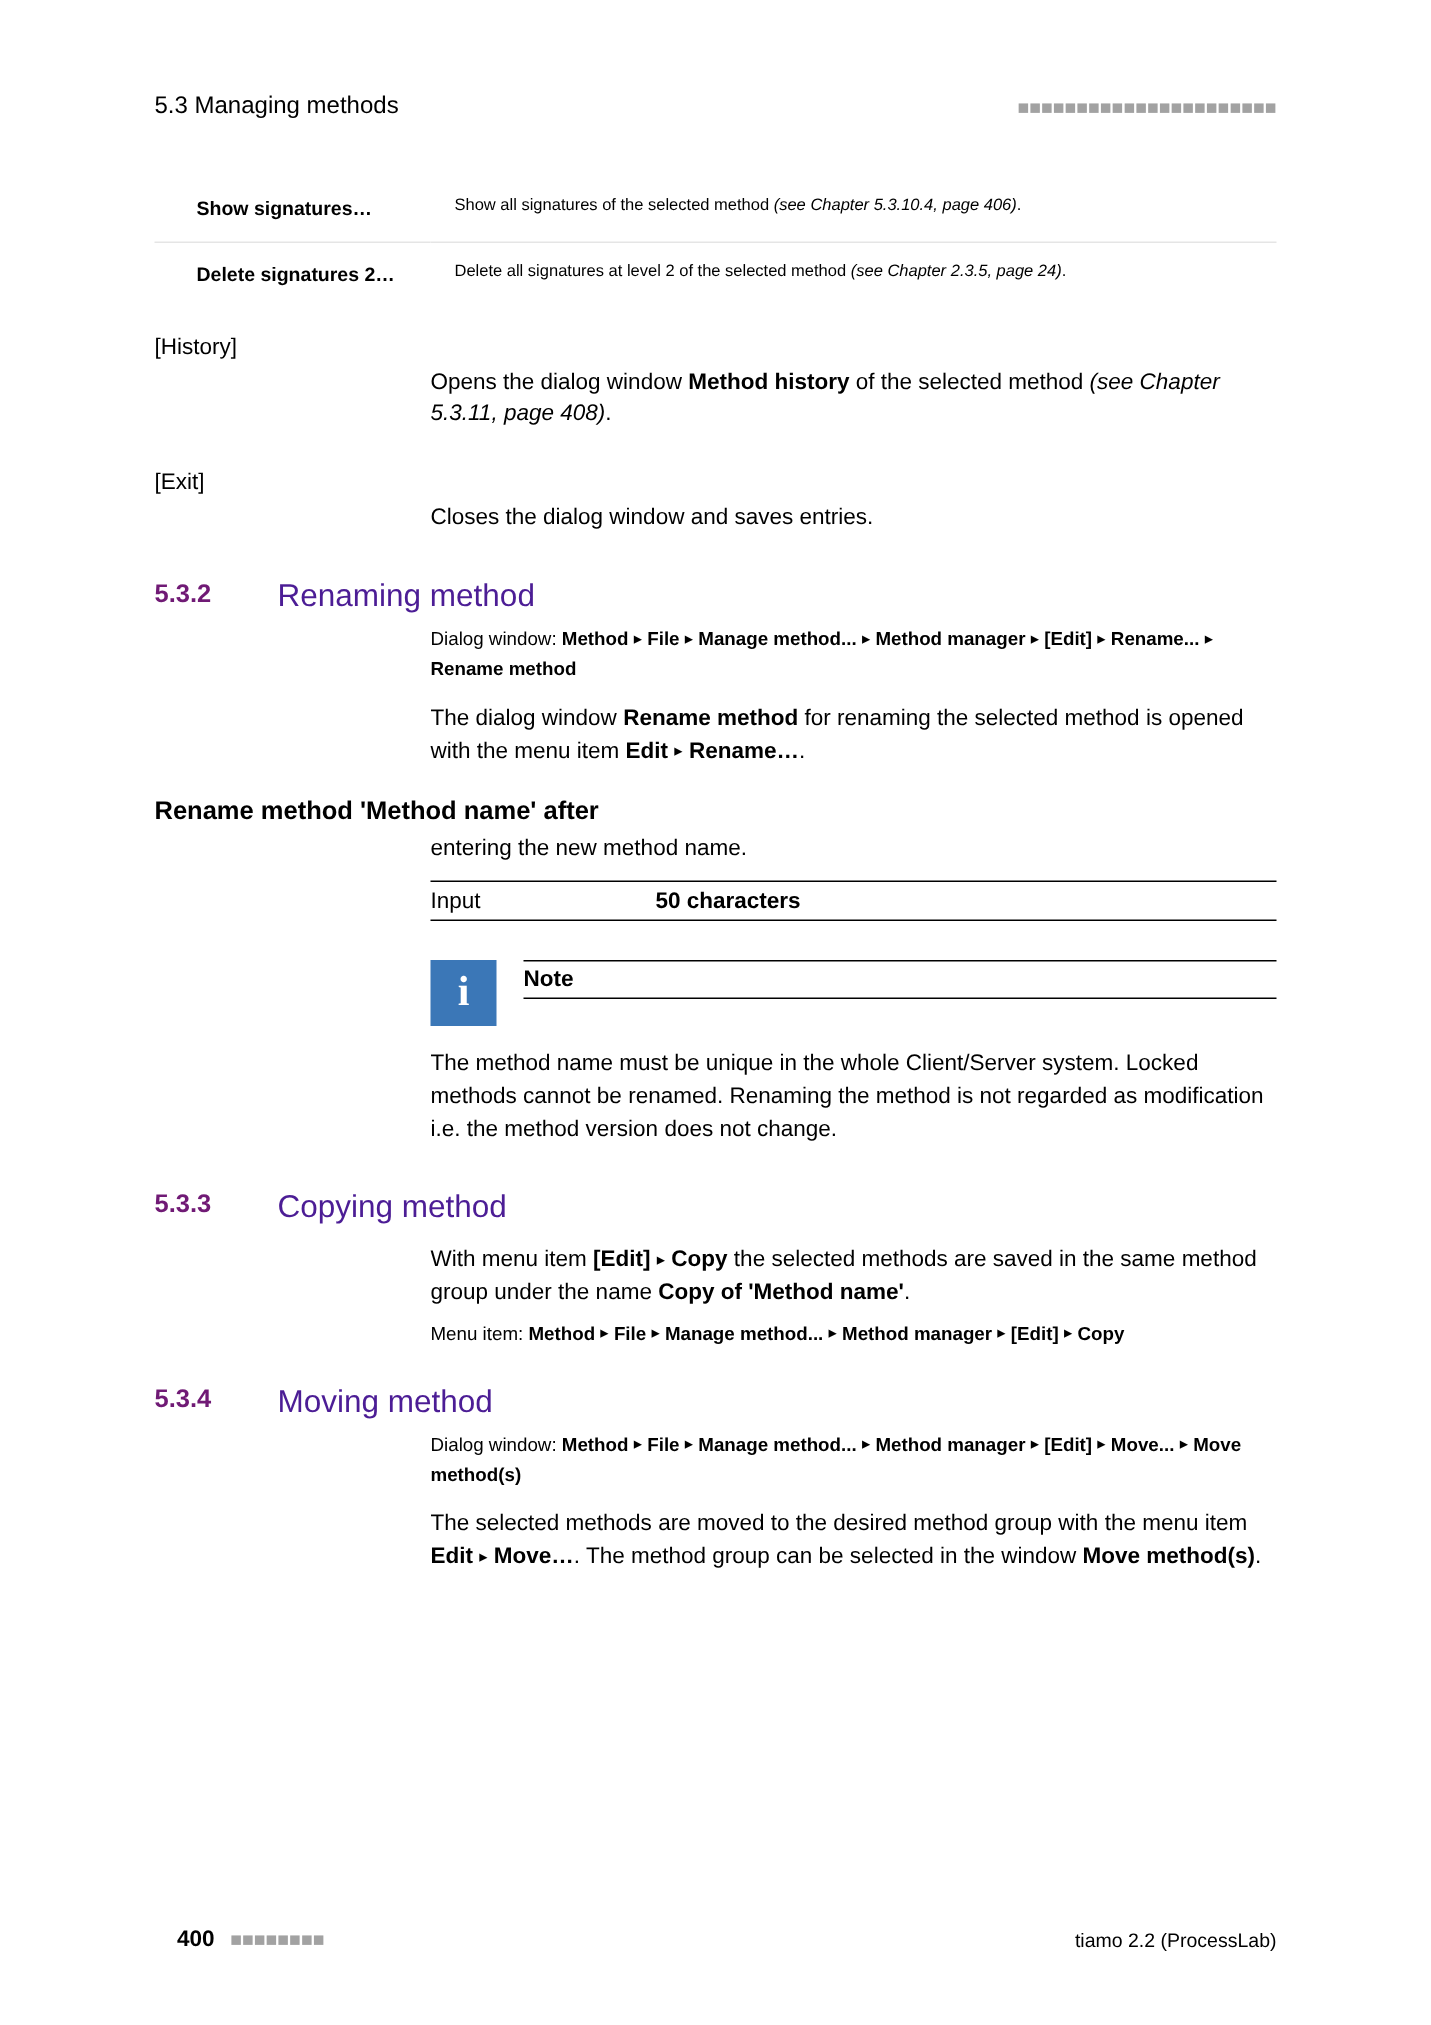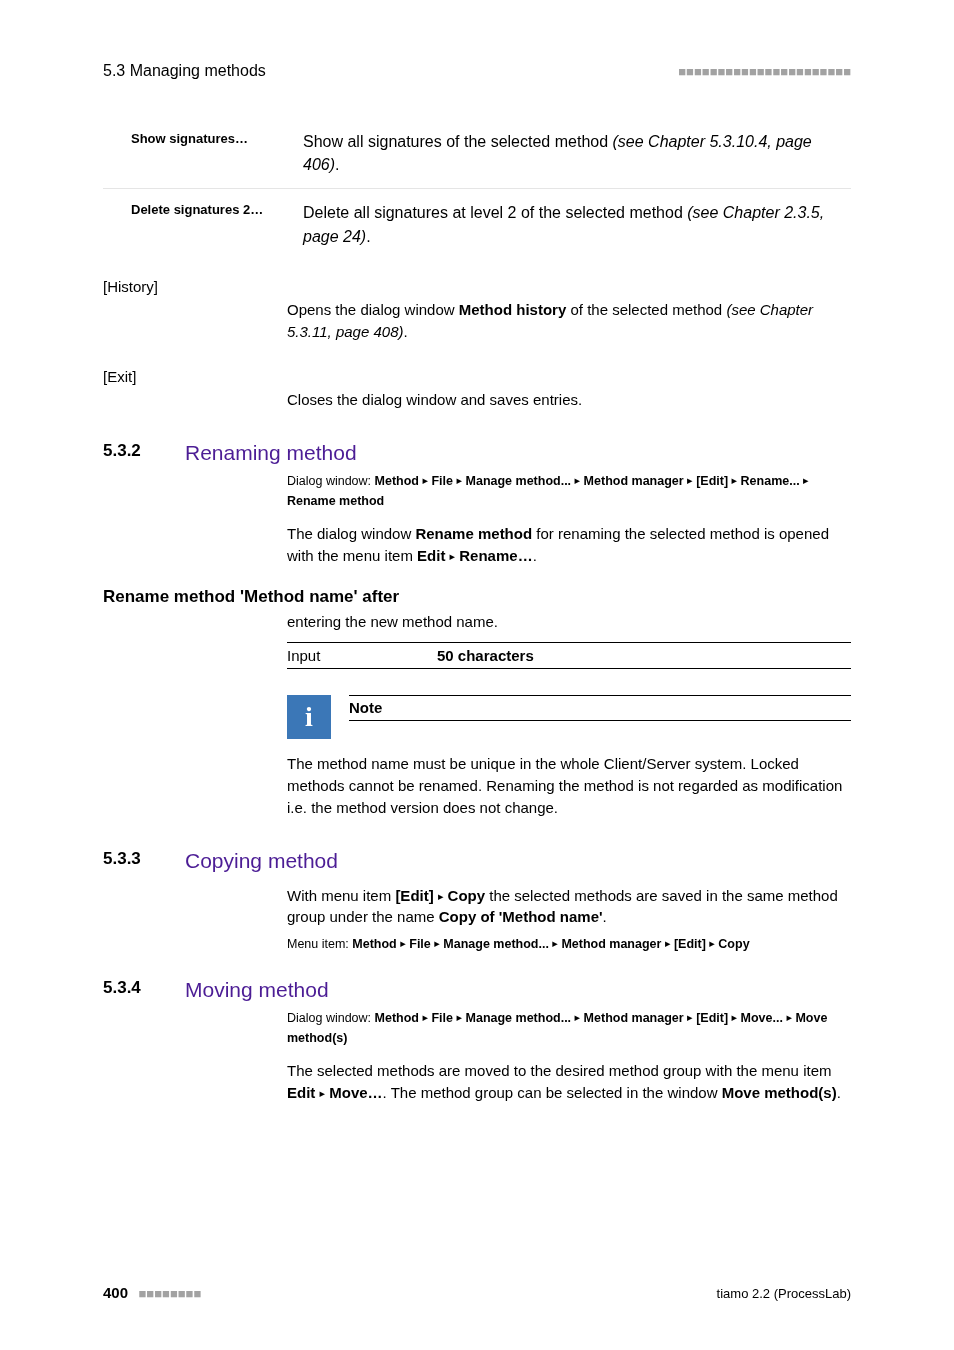--- a/index.html
+++ b/index.html
@@ -1,41 +1,41 @@
 <!DOCTYPE html>
 <html><head>
 <meta charset="utf-8">
 <style>
   * { box-sizing: border-box; margin: 0; padding: 0; }
   html, body { width: 954px; height: 1350px; background: #fff; font-family: "Segoe UI", "Helvetica Neue", Arial, sans-serif; color: #000; }
   .page { position: relative; width: 954px; height: 1350px; padding: 62px 103px 48px 103px; }
   .header-line { display: flex; justify-content: space-between; align-items: center; margin-bottom: 38px; }
   .bar-group { color: #a2a2a2; font-size: 13px; letter-spacing: 0; }
   .def-table { width: 100%; border-collapse: collapse; }
-  .def-table td { vertical-align: top; padding: 12px 16px 12px 16px; font-size: 16px; line-height: 1.45; }
+  .def-table td { vertical-align: top; padding: 12px 16px 12px 16px; font-size: 11px; line-height: 1.45; }
   .def-table .term { width: 184px; font-weight: 700; font-size: 13px; padding-left: 28px; }
   .def-table tr + tr td { border-top: 1px solid #e5e5e5; }
   .h-label { font-weight: 400; font-size: 15px; margin-top: 18px; }
   .body-text { font-size: 15px; line-height: 1.45; }
   .indent-block { margin-left: 184px; }
   .sec-row { display: flex; gap: 28px; margin-top: 30px; }
-  .sec-num { color: #000000; font-weight: 700; font-size: 17px; width: 54px; }
+  .sec-num { color: #701a75; font-weight: 700; font-size: 17px; width: 54px; }
   .sec-title { color: #4c1d95; font-weight: 400; font-size: 21px; }
   .nav-path { font-size: 12.5px; line-height: 1.6; margin-top: 6px; }
   .sub-head { font-weight: 700; font-size: 17px; margin-top: 20px; }
   .inprow { display: flex; border-top: 1px solid #000; border-bottom: 1px solid #000; padding: 4px 0; margin-top: 10px; width: 100%; }
   .inprow .inplabel { width: 150px; font-size: 15px; }
   .inprow .inpval { font-weight: 700; font-size: 15px; }
   .note-row { display: flex; align-items: flex-start; gap: 18px; margin-top: 26px; }
   .note-icon { width: 44px; height: 44px; background: #3b77b7; display: flex; align-items: center; justify-content: center; }
   .note-icon-inner { color: #fff; font-weight: 700; font-size: 28px; font-family: Georgia, serif; }
   .note-title-line { border-top: 1px solid #000; border-bottom: 1px solid #000; padding: 3px 0; }
   .note-title { font-weight: 700; font-size: 15px; }
   .note-body { font-size: 15px; line-height: 1.45; margin-top: 14px; }
-  .footer-row { position: absolute; bottom: 48px; left: 103px; right: 103px; display: flex; justify-content: space-between; align-items: center; }
+  .footer-row { position: absolute; bottom: 48px; left: 118px; right: 103px; display: flex; justify-content: space-between; align-items: center; }
   .page-num { font-weight: 700; font-size: 15px; }
   .foot-bars { color: #a2a2a2; font-size: 13px; margin-left: 6px; }
   .foot-right { font-size: 13px; }
   b { font-weight: 700; }
   em, i { font-style: italic; }
   .arrow { font-size: 11px; vertical-align: 1px; }
 </style>
 </head>
 <body>
 

